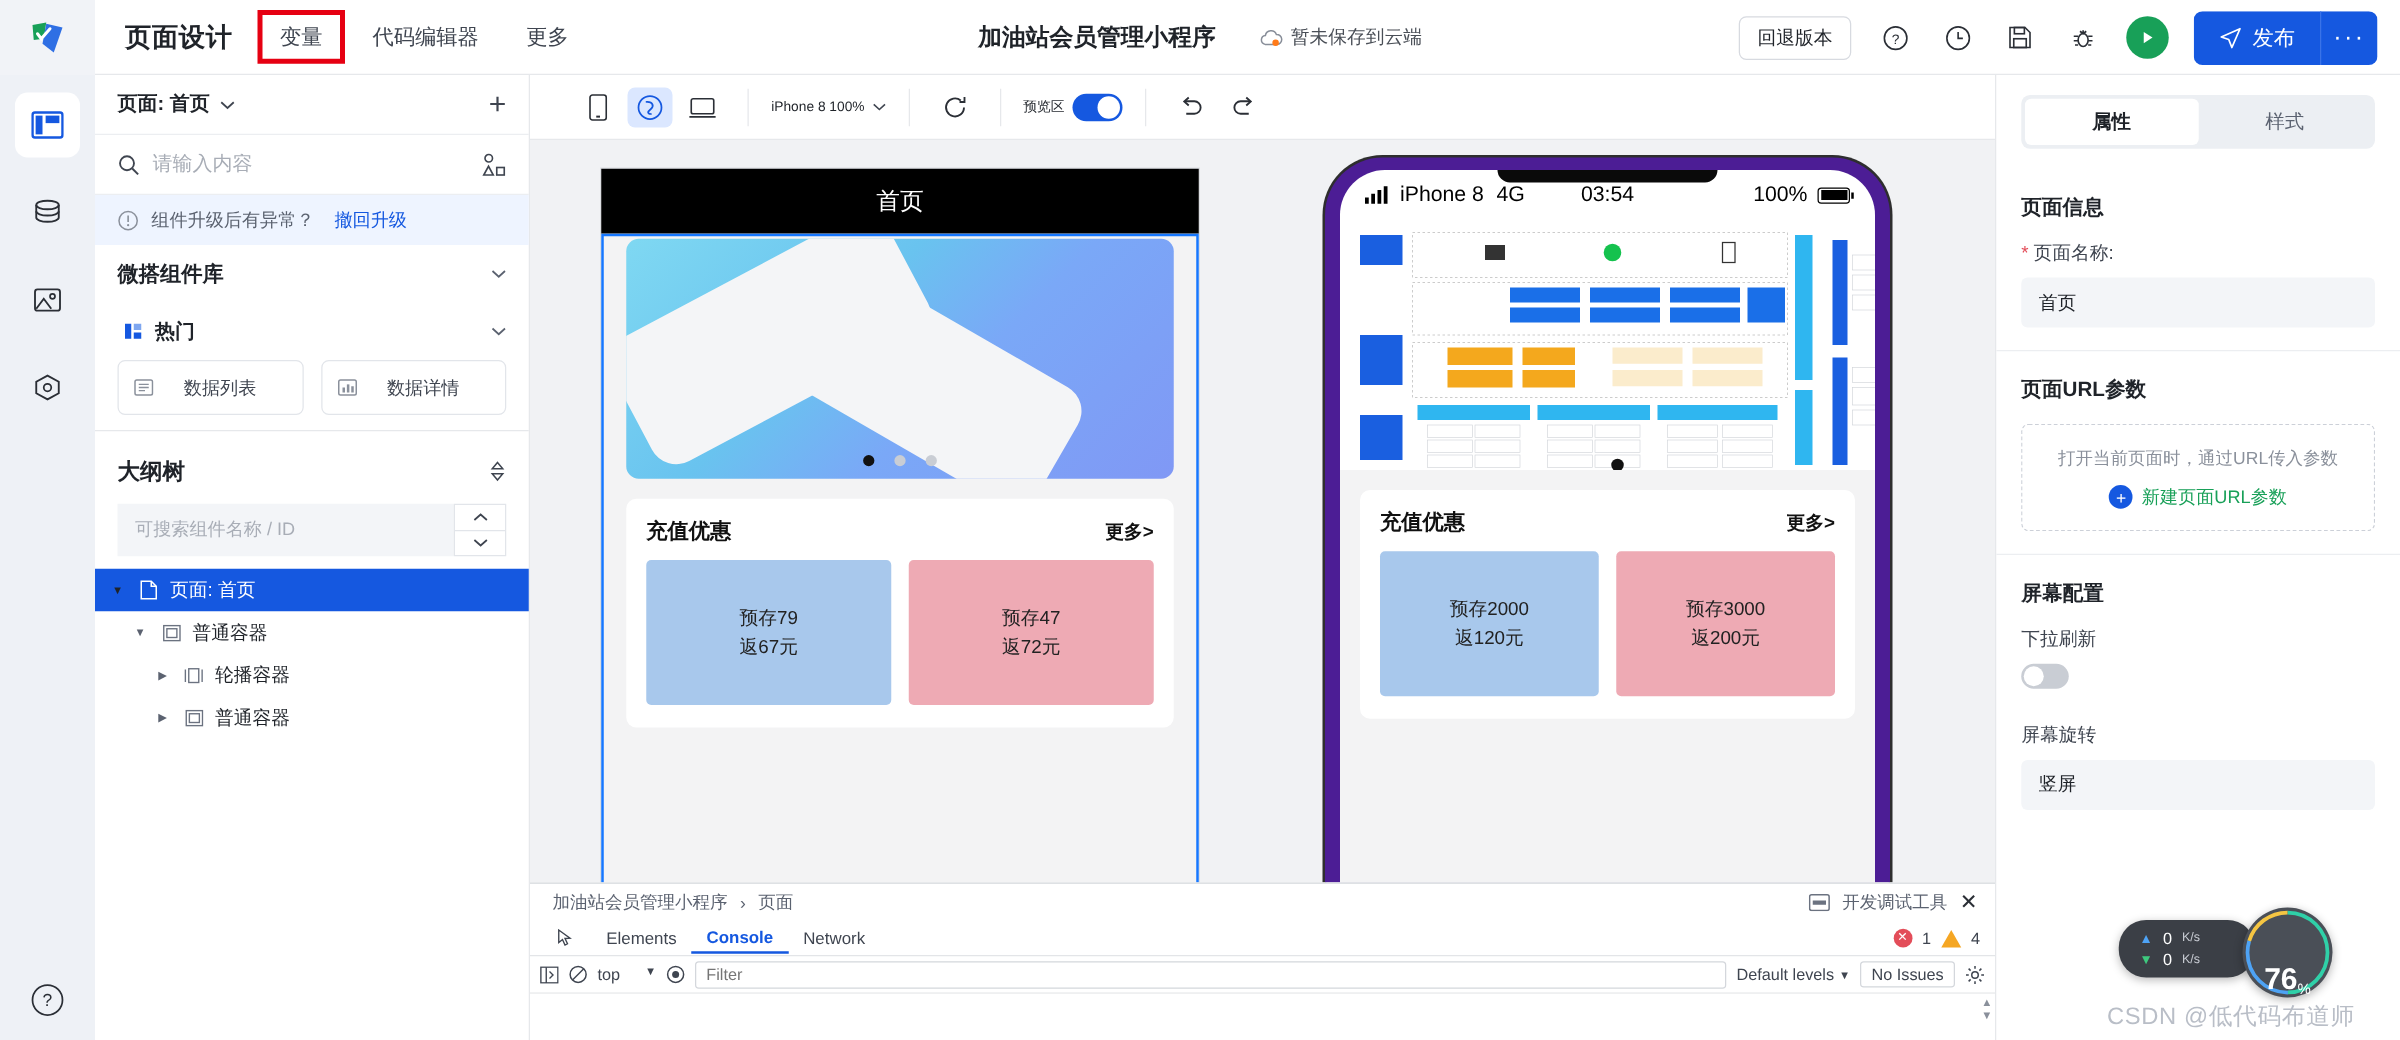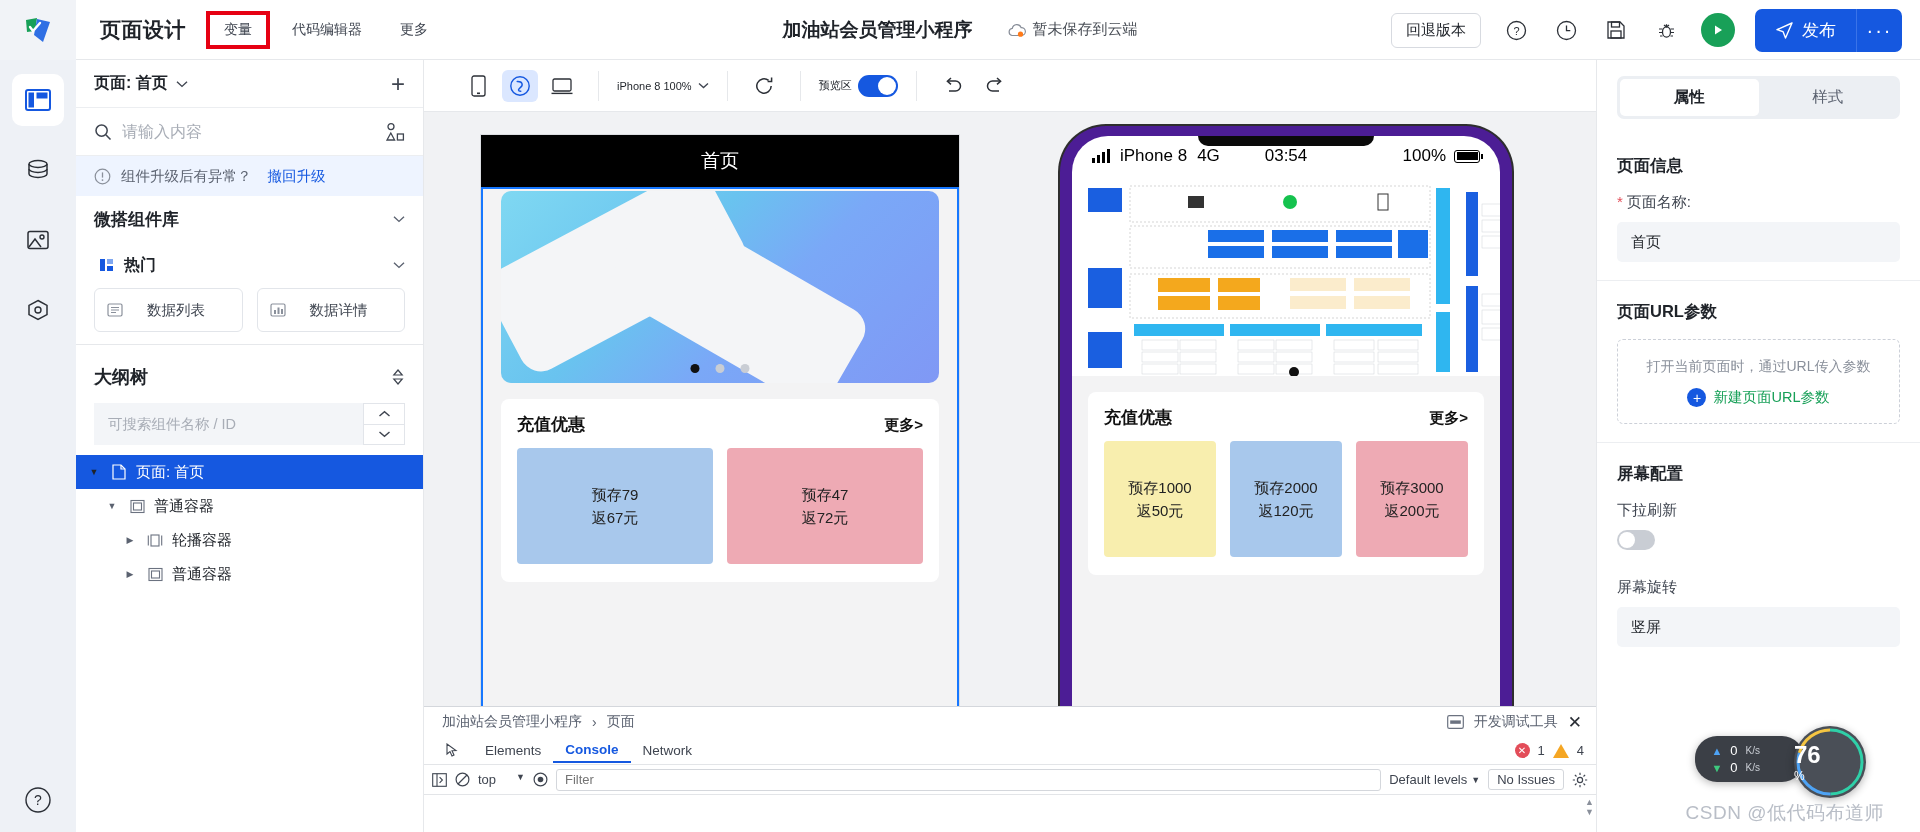--- a/index.html
+++ b/index.html
@@ -19,21 +19,21 @@
     display: flex; align-items: center;
   }
   .logo-cell {
     width: 76px; height: 60px; display: flex; align-items: center; justify-content: center;
     background: #f1f3f7;
   }
   .logo-mark { width: 30px; height: 30px; position: relative; }
   .nav-tabs { display: flex; align-items: center; gap: 0px; margin-left: 24px; }
   .nav-title { font-size: 21px; font-weight: 700; color: #1f2329; margin-right: 24px; letter-spacing: .5px;}
   .nav-item {
-    font-size: 14px; color: #3f4550; padding: 6px 12px; cursor: pointer;
+    font-size: 17px; color: #3f4550; padding: 6px 12px; cursor: pointer;
     margin-right: 14px;
   }
   .nav-item.boxed {
     outline: 4px solid #e60012; outline-offset: 0px;
     padding: 6px 14px;
     position: relative;
   }
   .center-title {
     position: absolute; left: 50%; transform: translateX(-50%);
     display: flex; align-items: center; gap: 34px; white-space: nowrap;
@@ -332,22 +332,22 @@
     position: absolute; right: 116px; top: 736px; background: #3b3f46; color: #fff;
     border-radius: 22px; padding: 7px 44px 7px 16px; display: flex; flex-direction: column; gap: 2px;
     font-size: 13px; box-shadow: 0 2px 8px rgba(0,0,0,.28);
   }
   .netmon div { display: flex; align-items: center; gap: 8px; }
   .arrow-up { color: #4ea3f5; font-size: 11px; }
   .arrow-dn { color: #3ec97e; font-size: 11px; }
   .units { font-size: 10px; color: #c9cdd4; }
   .cpu {
     position: absolute; right: 54px; top: 726px; width: 72px; height: 72px; border-radius: 50%;
-    background: #4a4f57; display: flex; align-items: flex-start; justify-content: center;
-    color: #fff; font-size: 24px; font-weight: 600; box-shadow: 0 2px 8px rgba(0,0,0,.3); flex-direction: column;
+    background: #4a4f57; display: flex; align-items: flex-end; justify-content: center;
+    color: #fff; font-size: 24px; font-weight: 600; box-shadow: 0 2px 8px rgba(0,0,0,.3);
   }
   .cpu small { font-size: 12px; font-weight: 400; }
   .watermark {
     position: absolute; right: 36px; bottom: 6px; font-size: 19px; color: #b9bec7;
     letter-spacing: .5px; pointer-events: none;
   }
   svg { display: block; }
 </style>
 </head>
 <body>
@@ -830,24 +830,20 @@
                   </g>
                   <circle cx="216" cy="190" r="5" fill="#111"></circle>
                 </svg>
               </div>
               <div class="card" style="margin:16px 16px 0 16px">
                 <div class="card-head">
                   <span class="card-title">充值优惠</span>
                   <span class="card-more">更多&gt;</span>
                 </div>
                 <div class="tiles">
-                  <div class="tile y">
-                    <span>预存1000</span>
-                    <span>返50元</span>
-                  </div>
                   <div class="tile b">
                     <span>预存2000</span>
                     <span>返120元</span>
                   </div>
                   <div class="tile r">
                     <span>预存3000</span>
                     <span>返200元</span>
                   </div>
                 </div>
               </div>

